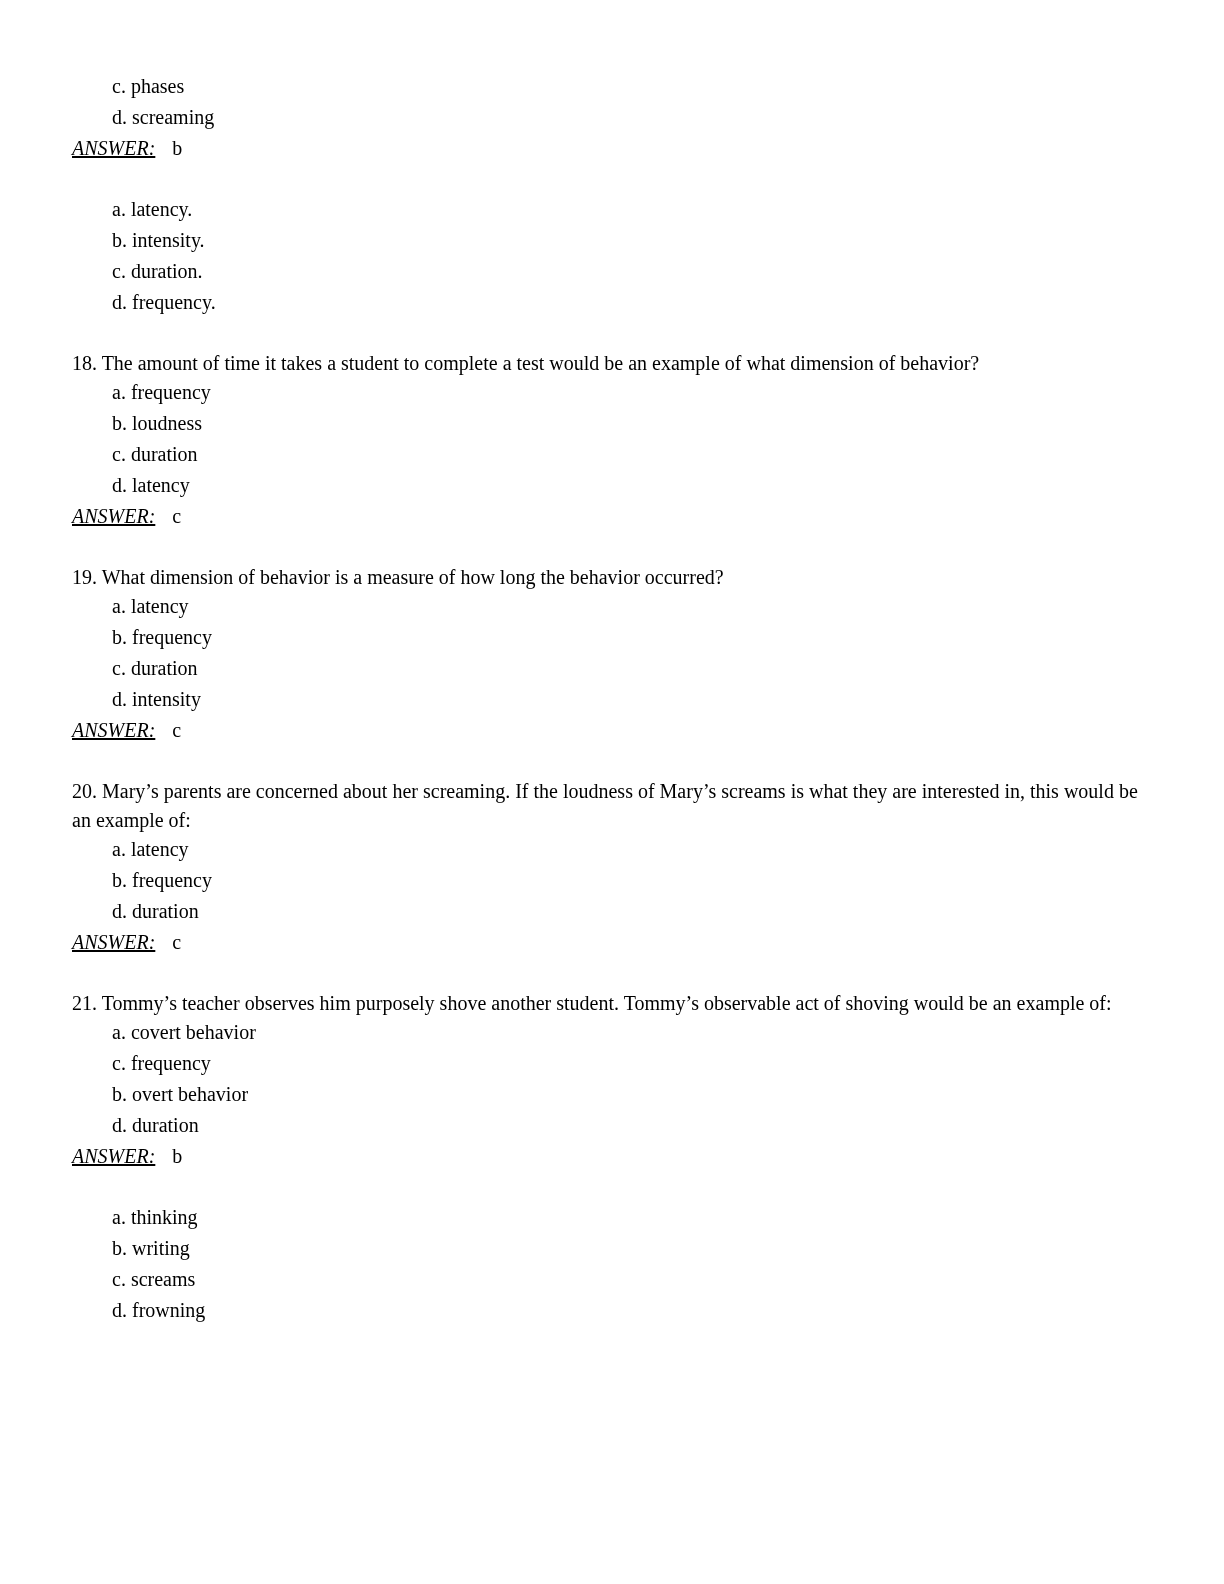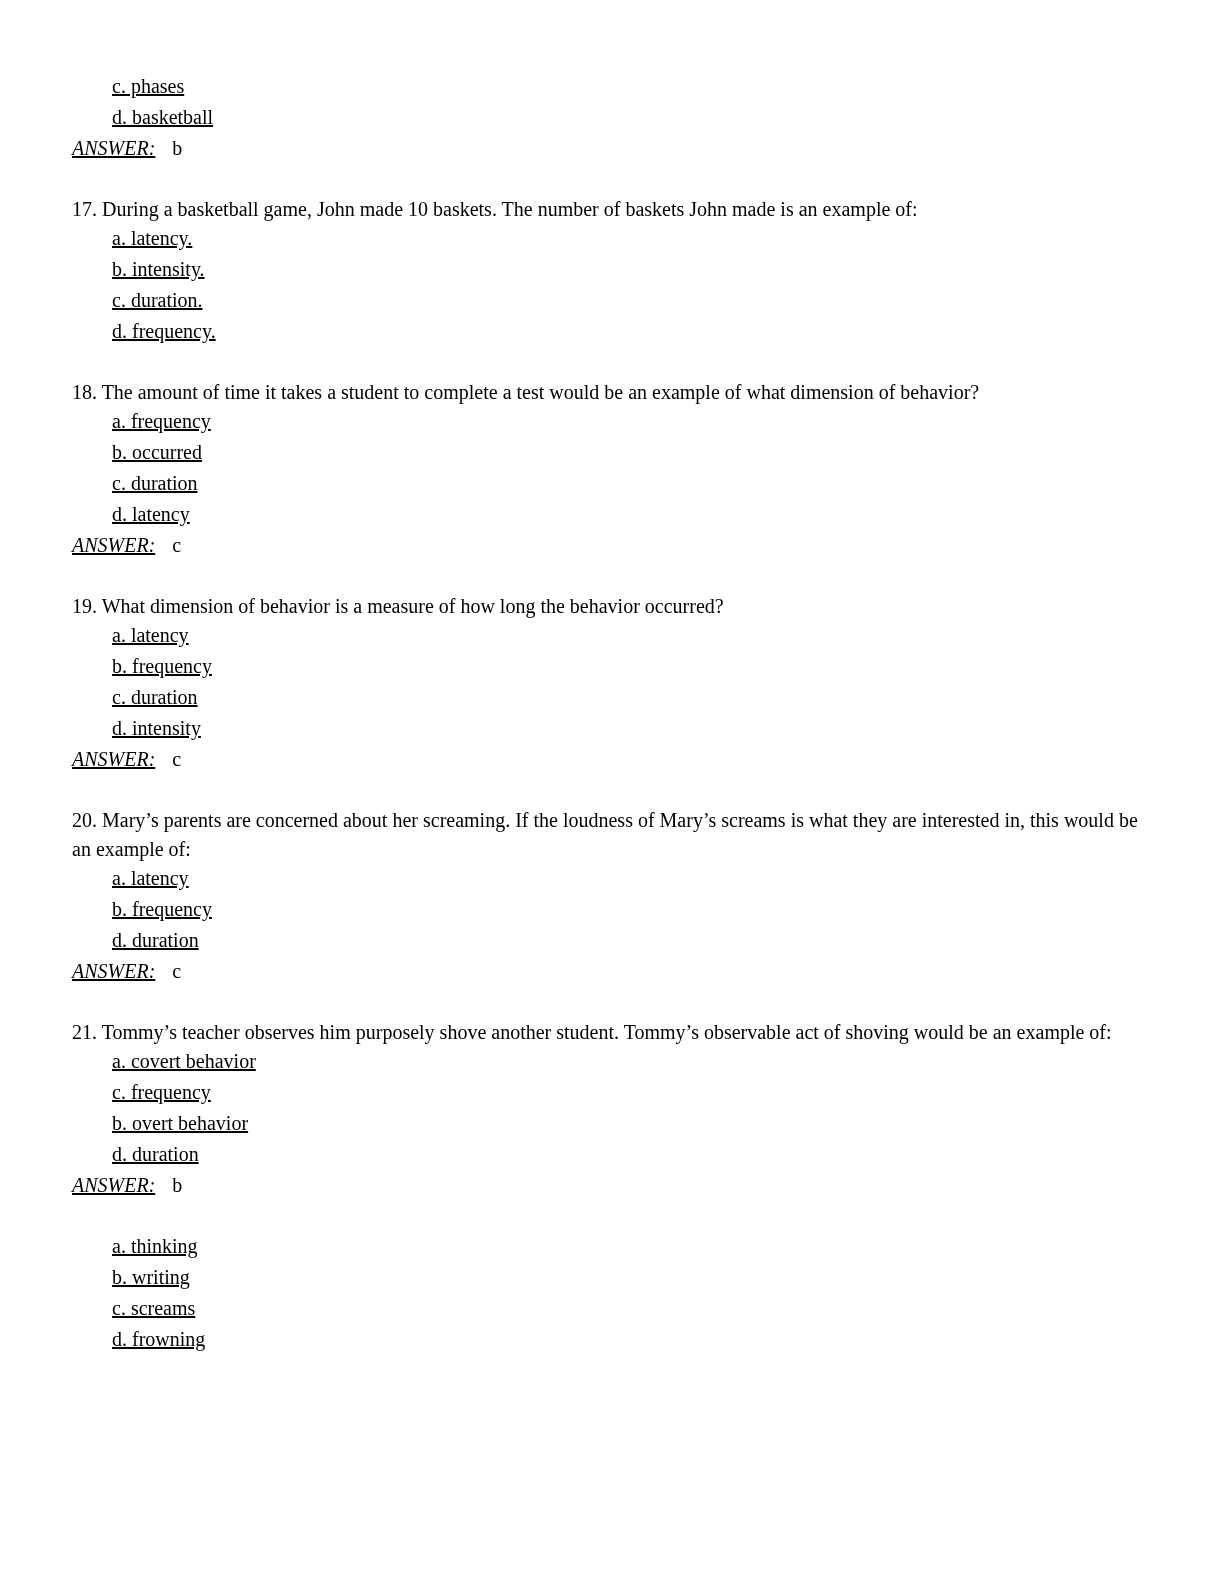--- a/index.html
+++ b/index.html
@@ -9,52 +9,51 @@
     height: 1584px;
     font-family: "Liberation Serif", "DejaVu Serif", serif;
     font-size: 20px;
     line-height: 29px;
     color: #000000;
     padding: 72px 72px 0 72px;
     overflow: hidden;
   }
   .question-block { margin-bottom: 32px; }
   .options { margin-left: 40px; }
-  .option { margin-bottom: 2px; text-decoration: underline; }
+  .option { margin-bottom: 2px; }
   .answer-line { white-space: nowrap; }
   .answer-label { font-style: italic; text-decoration: underline; }
   .answer-value { display: inline-block; margin-left: 17px; font-style: normal; }
   .stem-line { }
 </style>
 </head>
 <body>
 
 <div class="question-block">
   <div class="options">
     <div class="option">c. phases</div>
-    <div class="option">d. basketball</div>
+    <div class="option">d. screaming</div>
   </div>
   <div class="answer-line"><span class="answer-label">ANSWER:</span><span class="answer-value">b</span></div>
 </div>
 
 <div class="question-block">
-  <p class="stem-line"><span>17.</span> <span>During a basketball game, John made 10 baskets.  The number of baskets John made is an example of:</span></p>
   <div class="options">
     <div class="option">a. latency.</div>
     <div class="option">b. intensity.</div>
     <div class="option">c. duration.</div>
     <div class="option">d. frequency.</div>
   </div>
 </div>
 
 <div class="question-block">
   <p class="stem-line"><span>18.</span> <span>The amount of time it takes a student to complete a test would be an example of what dimension of behavior?</span></p>
   <div class="options">
     <div class="option">a. frequency</div>
-    <div class="option">b. occurred</div>
+    <div class="option">b. loudness</div>
     <div class="option">c. duration</div>
     <div class="option">d. latency</div>
   </div>
   <div class="answer-line"><span class="answer-label">ANSWER:</span><span class="answer-value">c</span></div>
 </div>
 
 <div class="question-block">
   <p class="stem-line"><span>19.</span> <span>What dimension of behavior is a measure of how long the behavior occurred?</span></p>
   <div class="options">
     <div class="option">a. latency</div>

